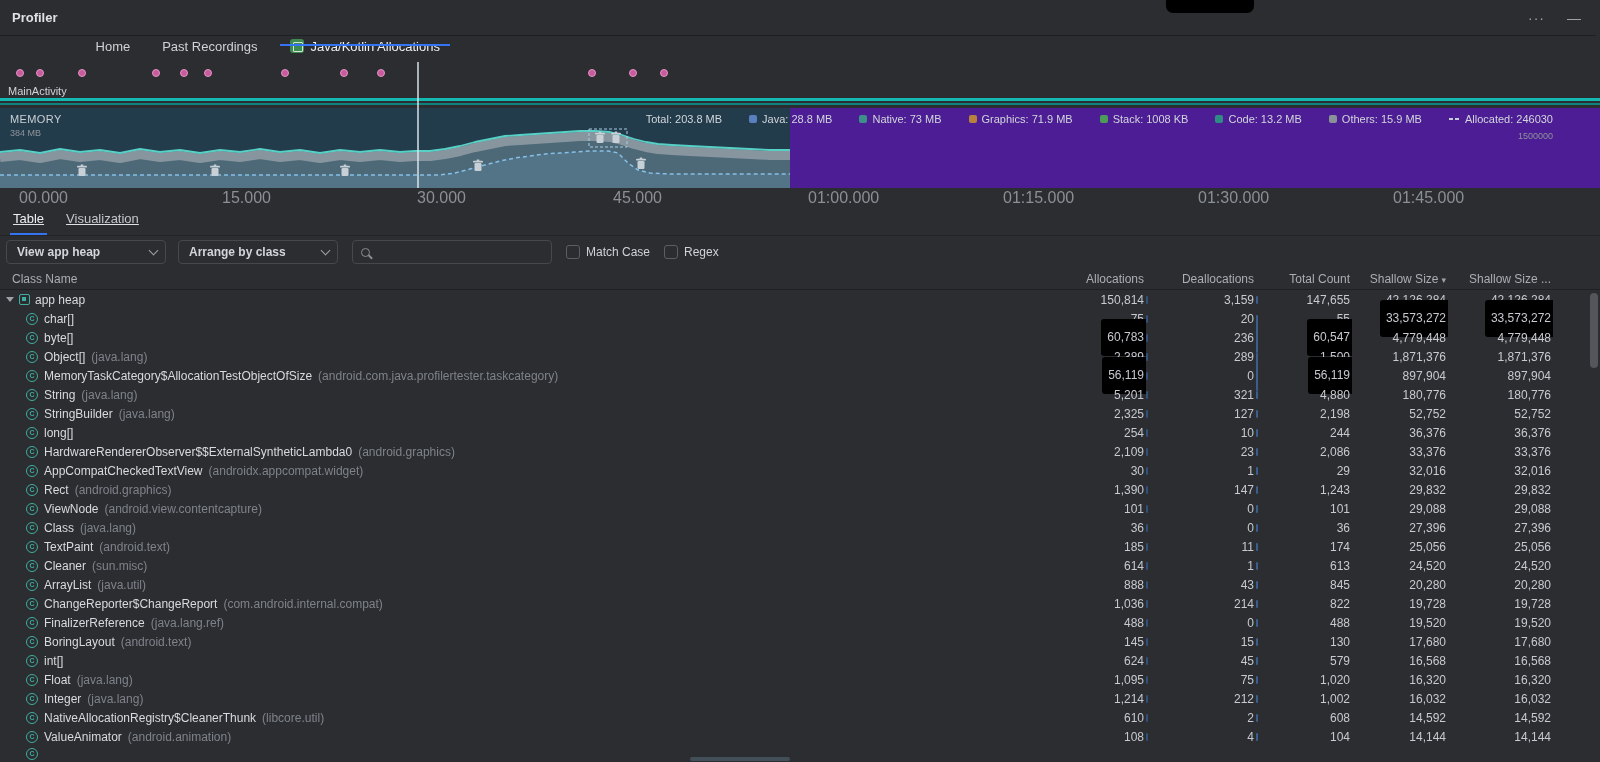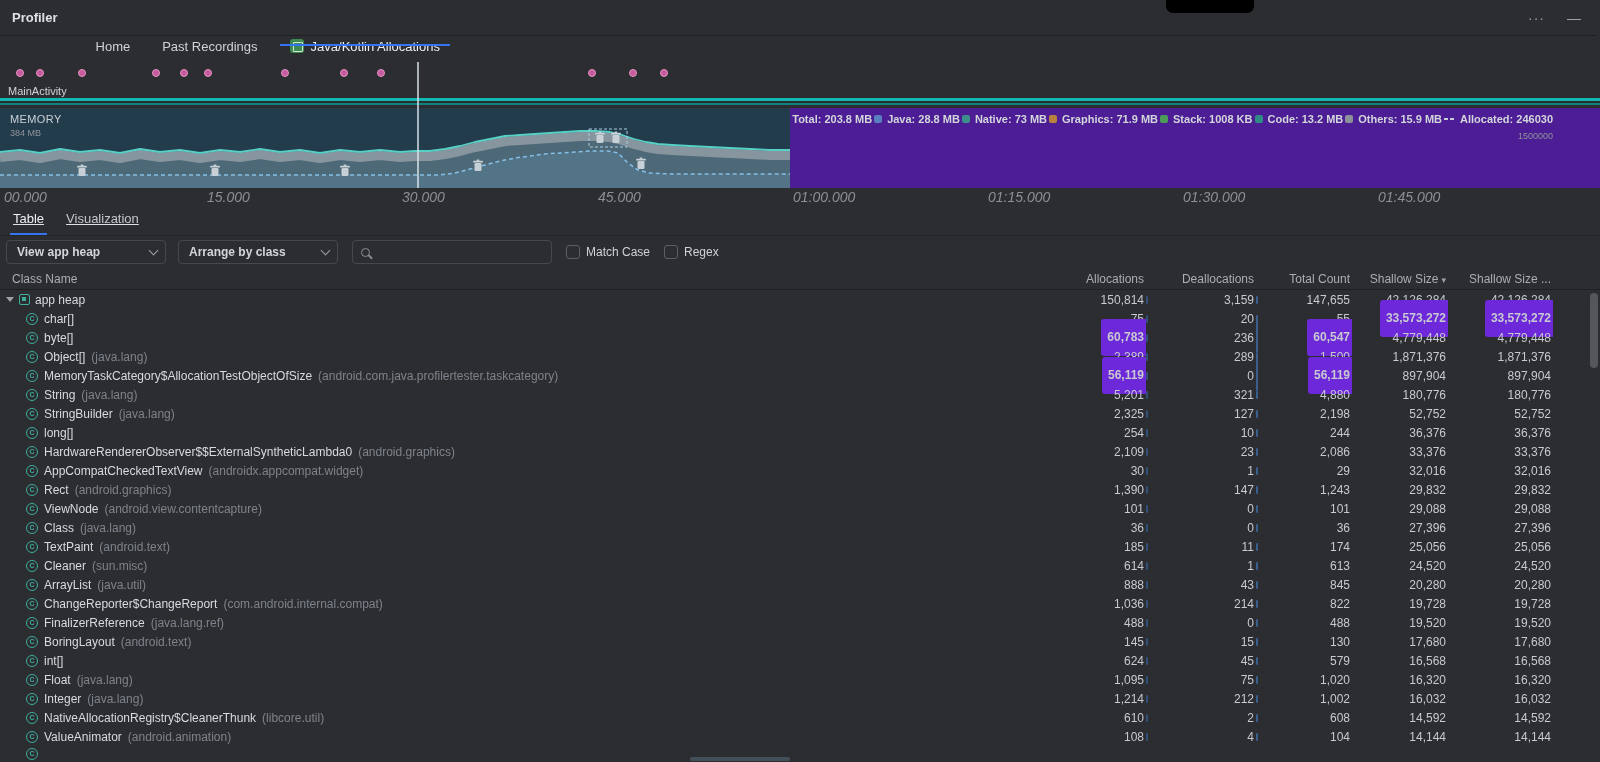--- a/index.html
+++ b/index.html
@@ -30,28 +30,28 @@
   .dot { position:absolute; top:1px; width:8px; height:8px; border-radius:50%; background:#c75b9e; border:1.5px solid #e394c2; }
   .activity-label { position:absolute; left:8px; top:27px; font-size:11px; color:#d0d3d8; }
   .lifeline1 { position:absolute; left:0; right:0; top:40px; height:3px; background:#13b8b1; }
   .lifeline2 { position:absolute; left:0; right:0; top:45px; height:2px; background:#0d827e; }
 
   .memory-panel { position:absolute; left:0; right:0; top:50px; height:80px; background:#4c1d95; }
   .memory-panel svg { position:absolute; left:0; top:0; }
   .mem-title { position:absolute; left:10px; top:5px; font-size:11px; letter-spacing:.4px; color:#ccd0d5; }
   .mem-ymax { position:absolute; left:10px; top:20px; font-size:9px; color:#8f939a; }
   .alloc-max { position:absolute; right:47px; top:23px; font-size:9px; color:#8f939a; }
-  .legend { position:absolute; right:47px; top:5px; display:flex; gap:2px; font-size:11px; color:#d2d6db; align-items:center; white-space:nowrap;font-weight:bold; }
+  .legend { position:absolute; right:47px; top:5px; display:flex; gap:27px; font-size:11px; color:#d2d6db; align-items:center; white-space:nowrap; }
   .legend-item { display:flex; align-items:center; gap:5px; }
   .swatch { width:8px; height:8px; border-radius:2px; flex:0 0 auto; }
   .swatch.dashes { width:11px; height:2px; border-radius:0; background:repeating-linear-gradient(90deg,#c6cdd3 0 4px,transparent 4px 6px); }
 
   .playhead { position:absolute; left:417px; top:4px; width:2px; height:126px; background:#dde7ee; opacity:.72; }
 
-  .time-axis { position:absolute; left:0; right:0; top:130px; height:14px; font-size:14px; color:#8b8f96;font-style:italic; }
+  .time-axis { position:absolute; left:15px; right:0; top:130px; height:14px; font-size:16px; color:#8b8f96; }
   .time-axis span { position:absolute; top:1px; }
 
   
   .viewtabs { position:absolute; top:202px; left:0; right:0; height:34px; display:flex; align-items:center; padding-left:2px; border-bottom:1px solid #232527;text-decoration:underline; }
   .vtab { position:relative; padding:9px 11px; font-size:13px; color:#c3c6cb; cursor:default; }
   .vtab.active { color:#eceef1; }
   .vtab.active::after { content:''; position:absolute; left:8px; right:8px; bottom:0; height:2px; background:#3574f0; }
 
   
   .toolbar { position:absolute; top:236px; left:0; right:0; height:32px; display:flex; align-items:center; }
@@ -77,21 +77,21 @@
   .trow { height:19px; font-size:12px; color:#c7cad0; }
   .trow.partial { height:16px; overflow:hidden; }
   .cell { white-space:nowrap; overflow:hidden; }
   .cell.num { text-align:right; position:relative; padding-right:2px; }
   .cell.deallocations::before, .cell.total-count::before { content:''; position:absolute; left:0; top:3px; bottom:3px; width:2px; border-radius:1px; background:#3a5f8f; }
   .cell.deallocations::before { background:#32517a; }
   .cell.name { display:flex; align-items:center; gap:6px; padding-left:26px; }
   .trow.heap .cell.name { padding-left:6px; gap:5px; }
   .cls { color:#d7dade; }
   .pkg { color:#7e838b; }
-  .pill { display:inline-block; background:#6d28d9; border-radius:3px; padding:11px 6px; margin-right:-6px; line-height:15px;font-weight:bold; }
+  .pill { display:inline-block; background:#000000; border-radius:3px; padding:11px 6px; margin-right:-6px; line-height:15px; }
 
   .expander { width:0; height:0; border-left:4px solid transparent; border-right:4px solid transparent; border-top:5px solid #9da1a7; flex:0 0 auto; }
   .icon-heap { width:11px; height:11px; border:1.5px solid #3fae9f; border-radius:2px; position:relative; flex:0 0 auto; }
   .icon-heap::after { content:''; position:absolute; left:2px; top:2px; width:4px; height:4px; background:#3fae9f; }
   .icon-class { width:12px; height:12px; border:1.5px solid #3fae9f; border-radius:50%; position:relative; flex:0 0 auto; font-size:7px; line-height:9px; text-align:center; color:#3fae9f; font-weight:bold; }
 
   .vscroll { position:absolute; right:2px; top:293px; width:8px; height:75px; background:#53565b; border-radius:4px; }
   .hscroll { position:absolute; left:690px; bottom:1px; width:100px; height:4px; background:#46565f; border-radius:2px; opacity:.85; }
 </style>
 </head>

